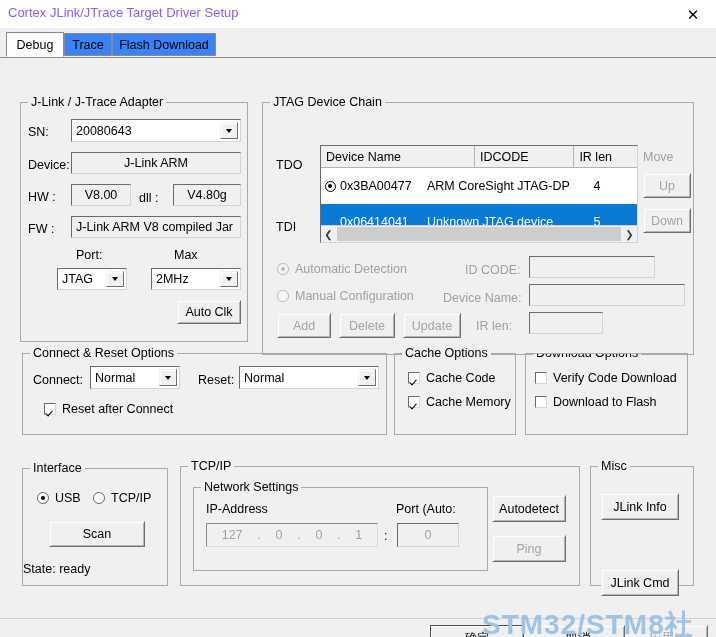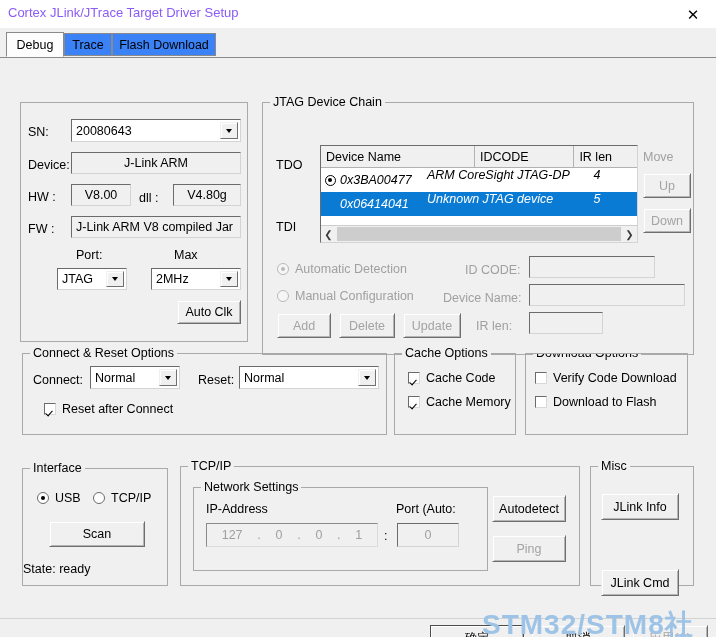--- a/index.html
+++ b/index.html
@@ -133,21 +133,21 @@
     position:absolute;box-sizing:border-box;background:#fff;
     border-top:1px solid #6b6b6b;border-left:1px solid #6b6b6b;
     border-right:1px solid #d4d4d4;border-bottom:1px solid #d4d4d4;
     overflow:hidden;
   }
   .lhead{display:flex;height:21px;background:#f0f0f0;border-bottom:1px solid #b2b2b2;}
   .lhead div{
     display:flex;align-items:center;padding-left:5px;font-size:12.5px;
     box-sizing:border-box;border-right:1px solid #b2b2b2;
   }
-  .lrow{display:flex;height:24px;font-size:12.5px;font-style:italic;}
+  .lrow{display:flex;height:36px;align-items:center;font-size:12.5px;}
   .lrow.sel{background:#0a7bd4;color:#fff;}
   .lrow .c1{width:100px;display:flex;align-items:center;box-sizing:border-box;padding-left:4px;}
   .lrow .c2{width:155px;box-sizing:border-box;padding-left:6px;}
   .lrow .c3{width:42px;box-sizing:border-box;text-align:center;}
   .tgt{
     width:11px;height:11px;border-radius:50%;border:1.6px solid #000;
     position:relative;margin-right:4px;flex:0 0 auto;box-sizing:border-box;
   }
   .tgt::after{content:"";position:absolute;left:2.4px;top:2.4px;width:4px;height:4px;border-radius:50%;background:#000;}
   .hscroll{
@@ -193,20 +193,21 @@
     </div>
     <div class="tab" style="left:106px;width:104px;">
       <span>Flash Download</span>
     </div>
   </div>
   <div class="tabline"></div>
 
   <div class="tabbody">
 
     <div class="grp" style="left:20px;top:44px;width:228px;height:240px;">
+      <span class="cap">J-Link / J-Trace Adapter</span>
 
       <span class="lbl" style="left:7px;top:22px;">SN:</span>
       <div class="combo" style="left:50px;top:16px;width:170px;height:23px;">
         <span class="cv">20080643</span>
         <span class="arrow">
             <i></i>
           </span>
       </div>
 
       <span class="lbl" style="left:7px;top:55px;">Device:</span>

